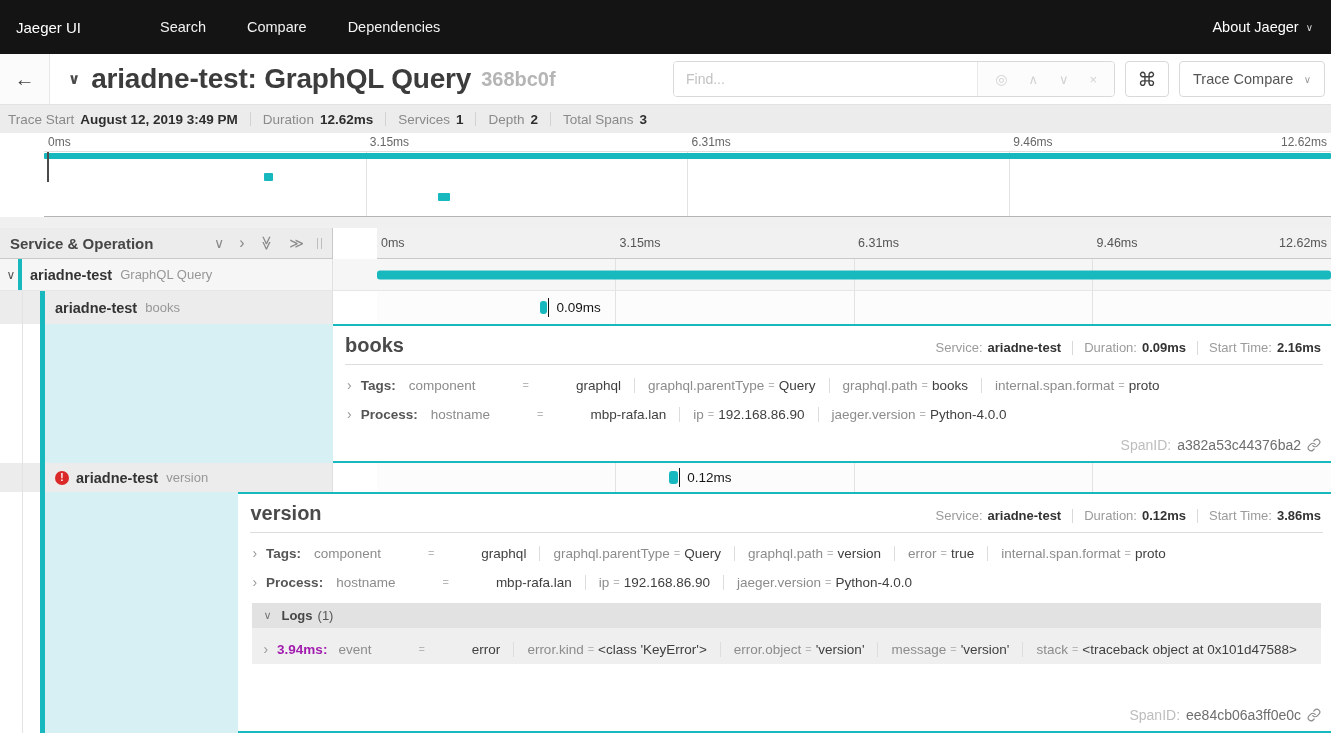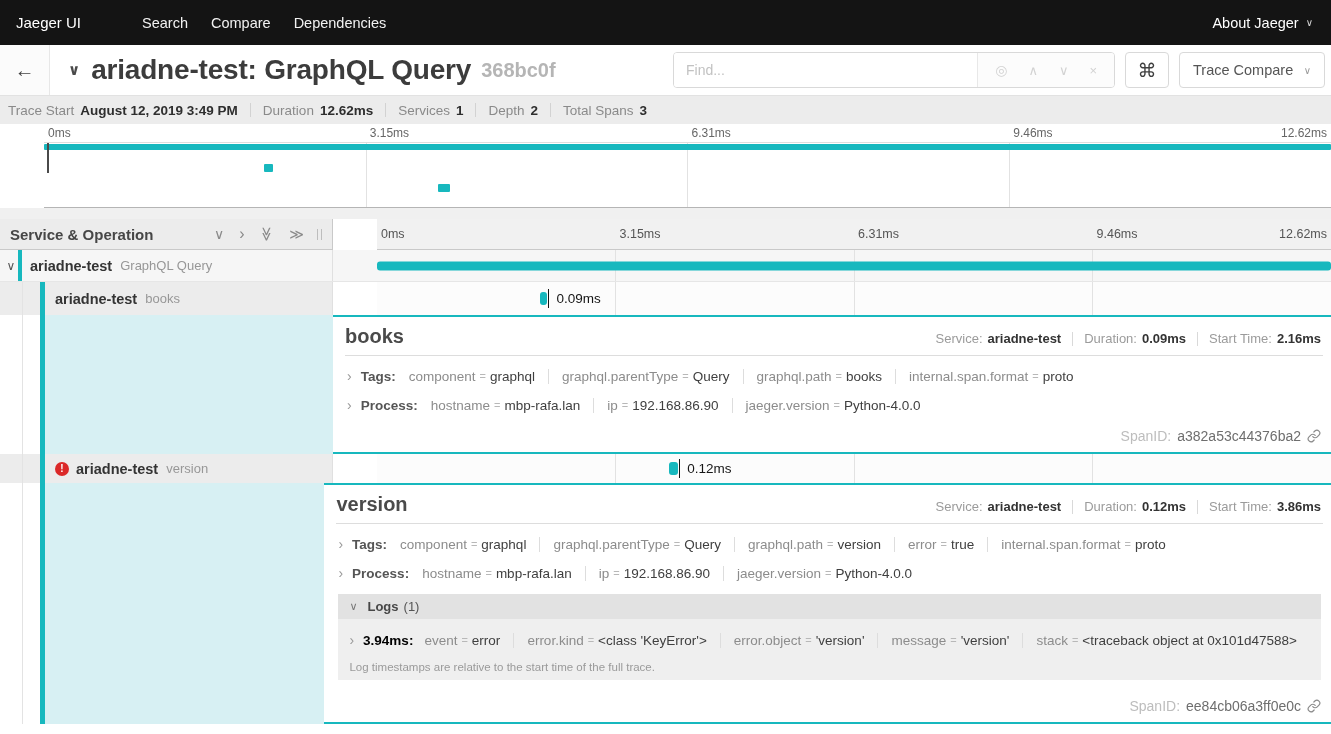--- a/index.html
+++ b/index.html
@@ -1,25 +1,25 @@
 <!DOCTYPE html>
 <html><head>
 <meta charset="utf-8">
 <style>
   * { margin:0; padding:0; box-sizing:border-box; }
   body { background:#fff; font-family:"Liberation Sans","DejaVu Sans",sans-serif; }
   .app { width:1331px; height:734px; position:relative; overflow:hidden; background:#fff; }
 
   
-  .topnav { height:45px; background:#141414; display:flex; align-items:center; padding:0 18px 0 16px; }
+  .topnav { height:54px; background:#141414; display:flex; align-items:center; padding:0 18px 0 16px; }
   .brand { color:#fff; font-size:15px; font-weight:500; margin-right:38px; cursor:pointer; }
   .trace-lookup { width:170px; height:29px; border:none; border-radius:4px; background:#fff; padding:0 10px; font-size:13.5px; color:#333; outline:none; }
   .trace-lookup::placeholder { color:#b9b9b9; }
   .topnav nav { display:flex; }
-  .topnav nav a { color:#f2f2f2; font-size:14.5px; margin-left:23px; text-decoration:none; cursor:pointer; }
+  .topnav nav a { color:#f2f2f2; font-size:14.5px; margin-left:41px; text-decoration:none; cursor:pointer; }
   .about-menu { margin-left:auto; color:#fff; font-size:14.5px; display:flex; align-items:center; gap:7px; cursor:pointer; }
   .about-menu .caret { font-size:10px; color:#d6d6d6; }
 
   
   .trace-header { height:51px; background:#fff; border-bottom:1px solid #e2e2e2; display:flex; align-items:center; }
   .back-cell { width:50px; height:100%; background:#fbfbfb; border-right:1px solid #e7e7e7; display:flex; align-items:center; justify-content:center; font-size:20px; color:#444; cursor:pointer; }
   .title-caret { margin:0 11px 0 18px; font-size:15px; font-weight:700; color:#4a4a4a; cursor:pointer; }
   .trace-title { font-size:28px; font-weight:700; color:#3c3c3c; letter-spacing:-0.2px; }
   .trace-id { margin-left:10px; font-size:20px; font-weight:600; color:#b5b5b5; }
   .find-group { margin-left:auto; width:442px; height:36px; border:1px solid #d9d9d9; border-radius:4px; display:flex; align-items:stretch; background:#fff; overflow:hidden; }
@@ -96,36 +96,36 @@
   .detail-title { font-size:20px; font-weight:700; color:#4a4a4a; }
   .summary { margin-left:auto; display:flex; align-items:center; font-size:13px; color:#9b9b9b; padding-right:2px; }
   .sum-val { color:#333; font-weight:700; margin-left:5px; }
   .sum-sep { width:1px; height:14px; background:#d9d9d9; margin:0 11px; }
   .divider { border-top:1px solid #ddd; margin:7px 0 12px; }
   .kv-row { display:flex; align-items:center; margin:0 0 13px 2px; font-size:13.5px; }
   .kv-caret { color:#999; margin-right:9px; font-size:14px; cursor:pointer; }
   .kv-label { font-weight:700; color:#555; margin-right:13px; }
   .kv-items { display:flex; align-items:center; }
   .kv-item { display:flex; align-items:center; padding:0 13px; border-right:1px solid #ddd; white-space:nowrap; }
-  .kv-item:first-child { padding-left:0; }
+  .kv-item:first-child { padding-left:0;gap:43px; }
   .kv-item:last-child { border-right:none; }
   .kv-key { color:#8c8c8c; }
   .kv-eq { color:#b8b8b8; font-size:11px; margin:0 4px; }
   .kv-val { color:#3f3f3f; }
   .spanid-row { margin-top:auto; display:flex; justify-content:flex-end; align-items:center; gap:6px; font-size:14px; color:#bdbdbd; padding:0 2px 2px 0; }
   .spanid-val { color:#6e6e6e; }
   .link-icon { color:#8a8a8a; cursor:pointer; display:inline-flex; }
   .logs { margin:0 2px 10px 2px; }
   .logs-header { background:#e2e2e2; padding:5px 11px; font-size:13px; color:#474747; display:flex; align-items:center; cursor:pointer; }
   .logs-caret { font-size:11px; color:#777; margin-right:10px; }
   .logs-title { font-weight:700; }
   .logs-count { margin-left:5px; color:#555; }
   .logs-body { background:#efefef; padding:13px 11px 7px; }
   .log-entry { display:flex; align-items:center; font-size:13.5px; cursor:pointer; }
-  .log-time { font-weight:700; color:#000000; margin-right:11px; }
+  .log-time { font-weight:700; color:#a21caf; margin-right:11px; }
   .log-note { margin-top:13px; font-size:11.5px; color:#9a9a9a; }
 </style>
 </head>
 <body>
 
 <div class="app">
 
   <header class="topnav">
     <div class="brand">Jaeger UI</div>
     <nav>
@@ -458,21 +458,20 @@
                   <span class="kv-eq">=</span>
                   <span class="kv-val">'version'</span>
                 </div>
               <div class="kv-item">
                   <span class="kv-key">stack</span>
                   <span class="kv-eq">=</span>
                   <span class="kv-val">&lt;traceback object at 0x101d47588&gt;</span>
                 </div>
             </div>
           </div>
-          <div class="log-note">Log timestamps are relative to the start time of the full trace.</div>
         </div>
       </div>
       <div class="spanid-row">
         <span>SpanID:</span>
         <span class="spanid-val">ee84cb06a3ff0e0c</span>
         <span class="link-icon">
             <svg width="14" height="14" viewBox="0 0 24 24" fill="none" stroke="currentColor" stroke-width="2" stroke-linecap="round" stroke-linejoin="round">
               <path d="M10 13a5 5 0 0 0 7.54.54l3-3a5 5 0 0 0-7.07-7.07l-1.72 1.71"></path>
               <path d="M14 11a5 5 0 0 0-7.54-.54l-3 3a5 5 0 0 0 7.07 7.07l1.71-1.71"></path>
             </svg>

